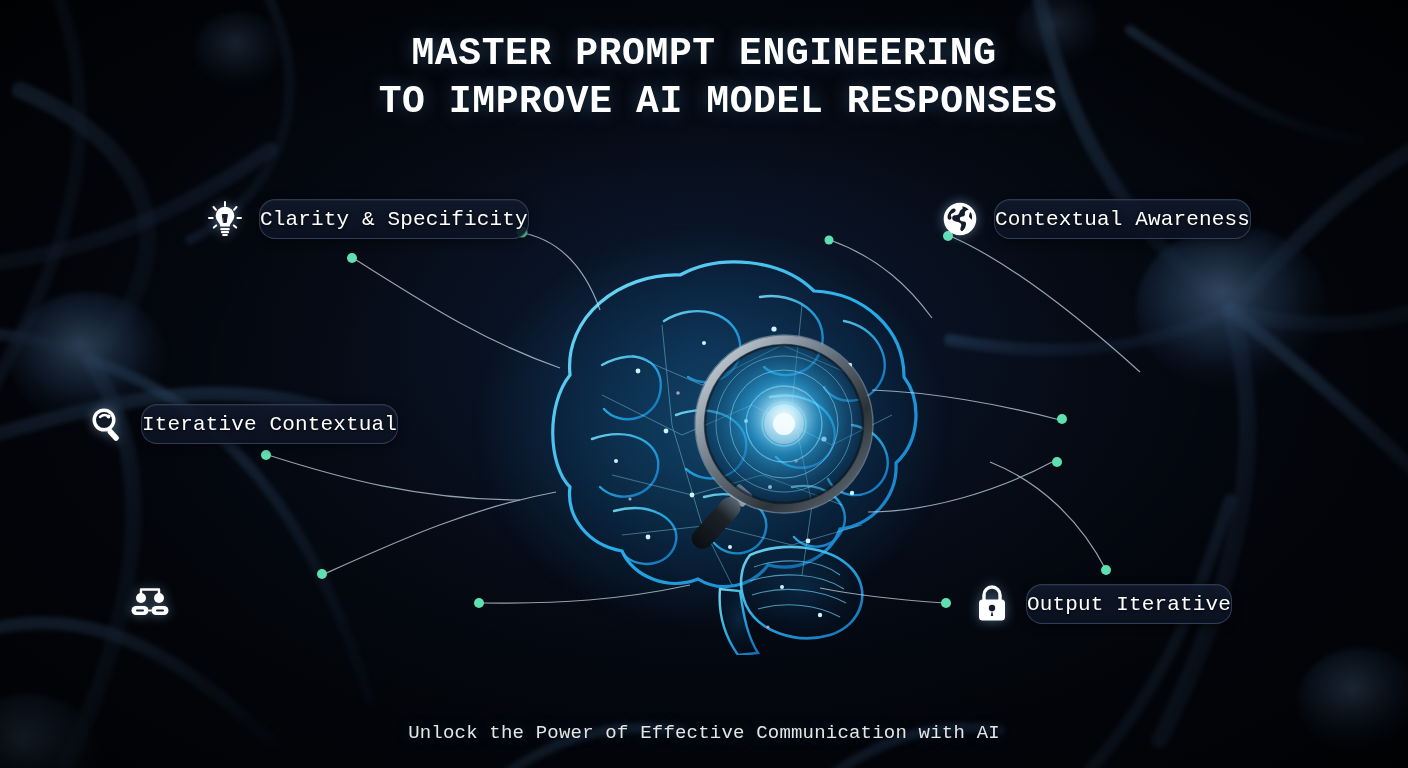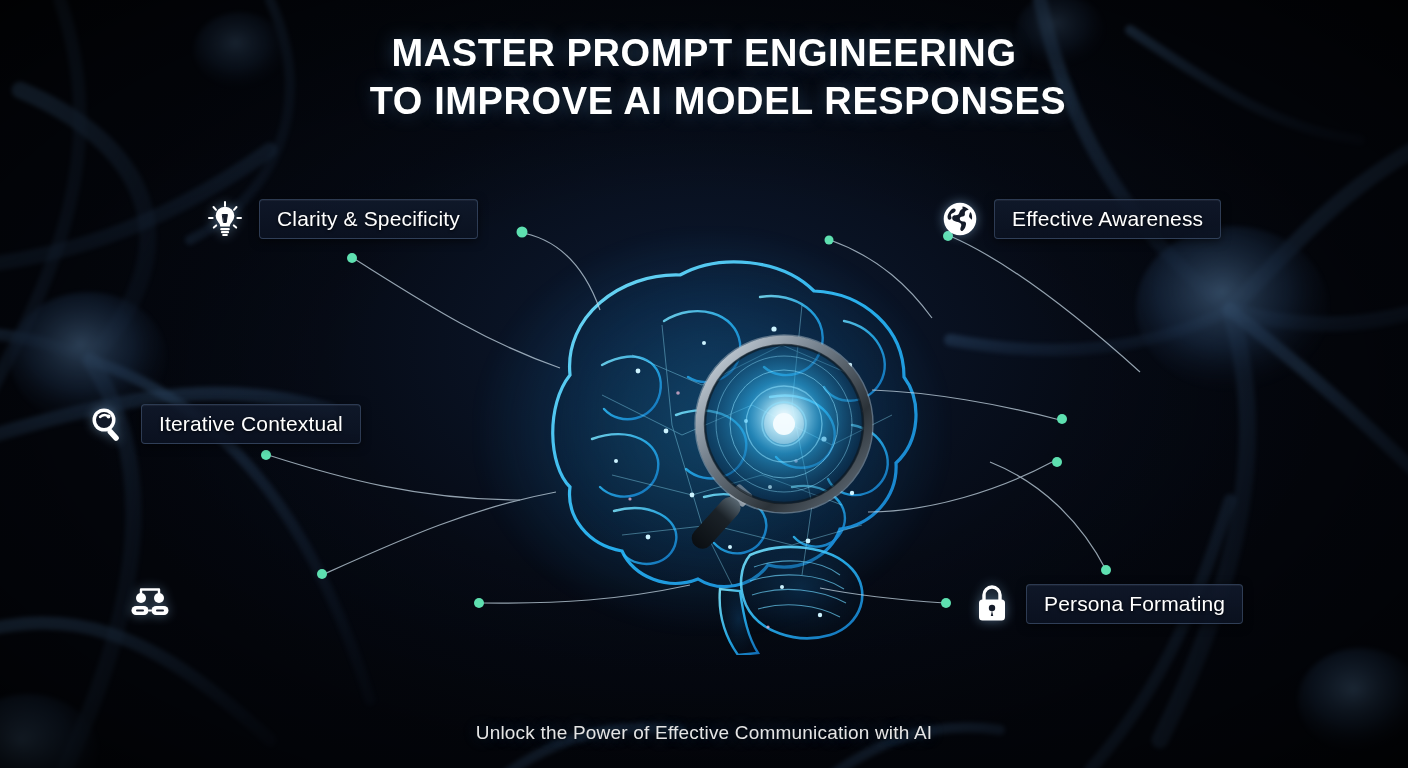--- a/index.html
+++ b/index.html
@@ -3,21 +3,21 @@
 <meta charset="utf-8">
 <style>
   * { margin:0; padding:0; box-sizing:border-box; }
   html,body { background:#000; }
 
   #stage{
     position:relative;
     width:1408px; height:768px;
     overflow:hidden;
     background:#080d18;
-    font-family:Liberation Sans, sans-serif;
+    font-family:Liberation Mono, monospace;
     -webkit-font-smoothing:antialiased;
   }
 
   
   .bg-base{
     position:absolute; inset:0;
     background:
       radial-gradient(ellipse 45% 55% at 50% 45%, #0d1b33 0%, #060b16 60%, #04070f 100%),
       linear-gradient(180deg,#070c17 0%,#050910 100%);
   }
@@ -79,22 +79,22 @@
     flex:0 0 44px;
     display:flex; align-items:center; justify-content:center;
     color:#ffffff;
     filter:drop-shadow(0 0 6px rgba(160,210,255,.45));
   }
   .node-icon svg{ display:block; }
 
   .chip{
     display:flex; align-items:center;
     height:40px;
-    padding:0 17px;
-    border-radius:4px;
+    padding:0 0;
+    border-radius:16px;
     background:linear-gradient(180deg, rgba(17,26,44,.88) 0%, rgba(11,18,33,.92) 100%);
     border:1px solid rgba(125,155,200,.30);
     box-shadow:0 2px 10px rgba(0,0,0,.55), inset 0 1px 0 rgba(255,255,255,.05);
     color:#ffffff;
     font-size:21px;
     letter-spacing:.15px;
     white-space:nowrap;
     text-shadow:0 1px 3px rgba(0,0,0,.8);
   }
 
@@ -380,31 +380,31 @@
       <svg width="40" height="40" viewBox="0 0 40 40">
         <circle cx="20" cy="20" r="15" fill="#fff"></circle>
         <g fill="#131a28">
           <path d="M12 10c2-1.4 4.6 0 3.4 2.2-1 1.9-3.6 1.6-4.4 3.3-.7 1.5 1 2.6.4 4.1-.6 1.5-3 1.3-3.6-.2-.8-2 .3-4.4 1.4-6.1.8-1.3 1.7-2.4 2.8-3.3Z"></path>
           <path d="M22.5 7.6c2.4.3 4.6 1.4 6.2 3-1 .9-2.6.7-3.5 1.8-.9 1.2.2 2.8-.6 4-.9 1.3-3 .9-4.2 1.9-1 .9-.6 2.6.4 3.4 1.3 1 3.3.3 4.5 1.4 1.2 1.1.7 3 .2 4.5-.5 1.6-1.4 3.2-2.8 4.1-1 .6-2.3-.2-2.4-1.3-.1-1.6 1.2-3 1-4.6-.2-1.6-1.9-2.5-3.4-2.9-1.8-.5-3.9-.6-5.1-2-1-1.2-.8-3.2.5-4.1 1.5-1 3.6-.2 5-1.3 1.2-1 1-2.9 2-4 .6-.7 1.4-1.2 2.2-1.4Z"></path>
           <path d="M30.8 13.2c1.3 2.3 1.7 5.1 1 7.7-.7-1.1-2.1-1.6-2.6-2.8-.5-1.3.4-2.7.6-4.1.1-.3.5-.6 1-.8Z"></path>
         </g>
         <circle cx="20" cy="20" r="15" fill="none" stroke="#fff" stroke-width="2.6"></circle>
       </svg>
     </span>
-    <span class="chip">Effective Awareness</span>
+    <span class="chip">Contextual Awareness</span>
   </div>
 
 
   <div class="node right" id="node-output">
     <span class="node-icon">
       <svg width="38" height="42" viewBox="0 0 38 42">
         <path d="M11 17v-5a8 8 0 0 1 16 0v5" fill="none" stroke="#fff" stroke-width="3.4" stroke-linecap="round"></path>
         <rect x="6" y="16.5" width="26" height="21" rx="3.5" fill="#fff"></rect>
         <circle cx="19" cy="25" r="3.2" fill="#141b2a"></circle>
         <path d="M19 27.4 17.8 33h2.4Z" fill="#141b2a"></path>
       </svg>
     </span>
-    <span class="chip">Persona Formating</span>
+    <span class="chip">Output Iterative</span>
   </div>
 
   <div class="caption">Unlock the Power of Effective Communication with AI</div>
 
 </div>
 
 </body></html>

